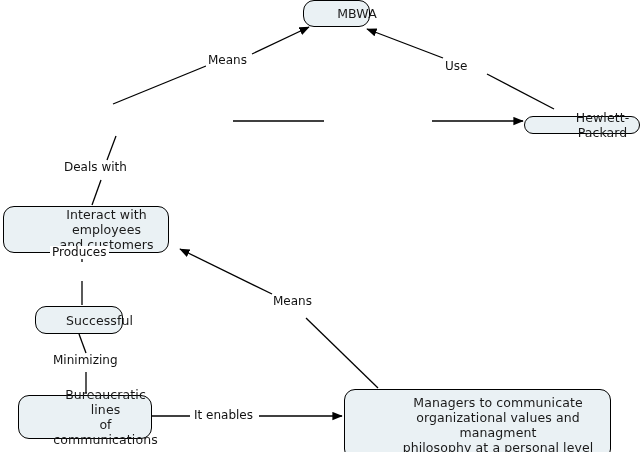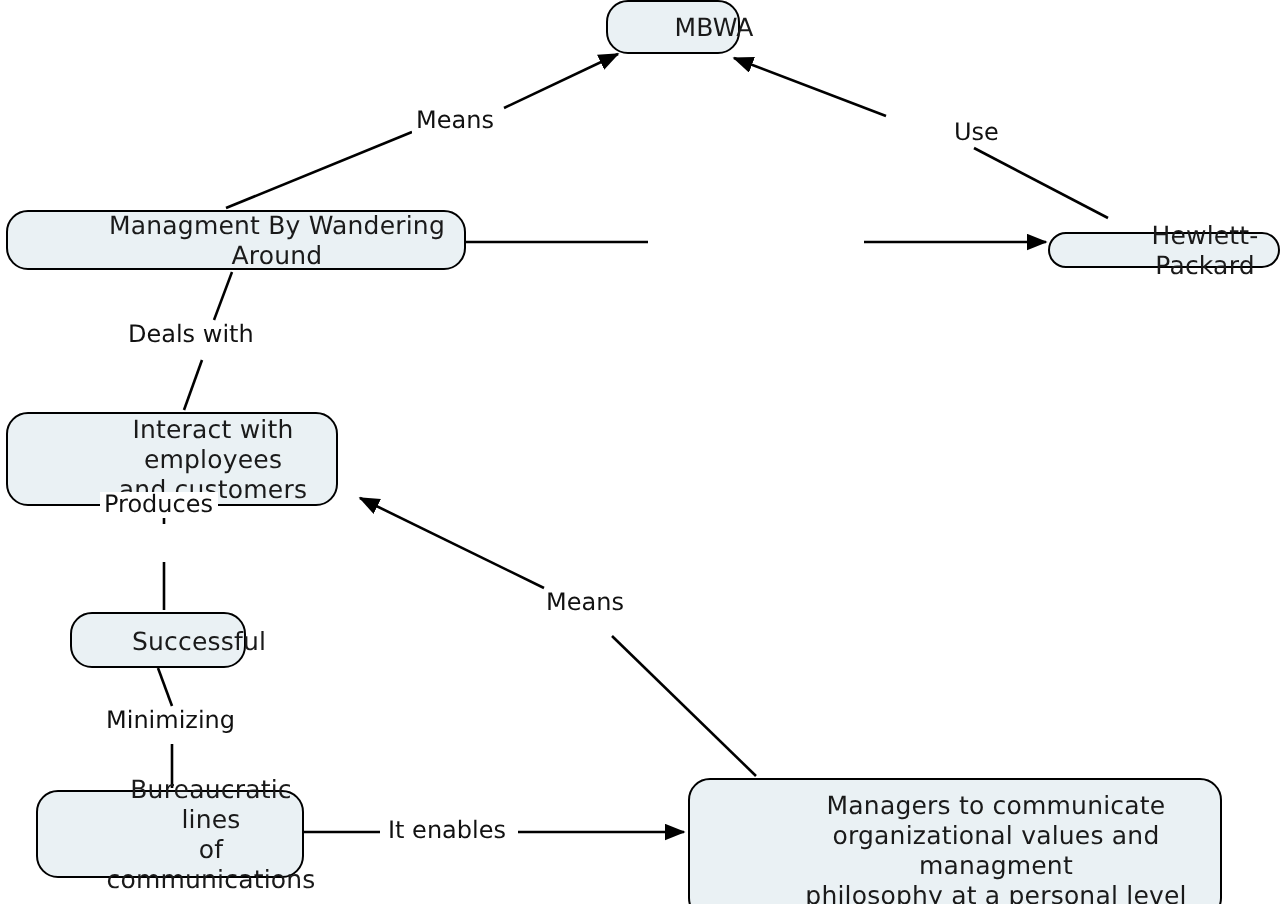--- a/index.html
+++ b/index.html
@@ -104,23 +104,20 @@
     <g>
       <line x1="152" y1="416" x2="190" y2="416" stroke="#000" stroke-width="1.3"></line>
       <line x1="259" y1="416" x2="342" y2="416" stroke="#000" stroke-width="1.3" marker-end="url(#arrow)"></line>
     </g>
   </svg>
 
   <div class="node" style="left:303px; top:0px; width:67px; height:27px;">
     <span>MBWA</span>
   </div>
 
-  <div class="node" style="left:3px; top:105px; width:230px; height:30px;">
-    <span>Managment By Wandering Around</span>
-  </div>
 
   <div class="node" style="left:524px; top:116px; width:116px; height:18px;">
     <span>Hewlett-Packard</span>
   </div>
 
   <div class="node" style="left:3px; top:206px; width:166px; height:47px;">
     <span>Interact with employees
 and customers</span>
   </div>
 
@@ -136,21 +133,21 @@
   <div class="node" style="left:344px; top:389px; width:267px; height:71px;">
     <span>Managers to communicate
 organizational values and managment
 philosophy at a personal level</span>
   </div>
 
   <div class="edge-label" style="left:206px; top:54px;">
     <span>Means</span>
   </div>
 
-  <div class="edge-label" style="left:443px; top:60px;margin-left:32px;">
+  <div class="edge-label" style="left:443px; top:60px;">
     <span>Use</span>
   </div>
 
 
   <div class="edge-label" style="left:62px; top:161px;">
     <span>Deals with</span>
   </div>
 
   <div class="edge-label" style="left:50px; top:246px;">
     <span>Produces</span>

